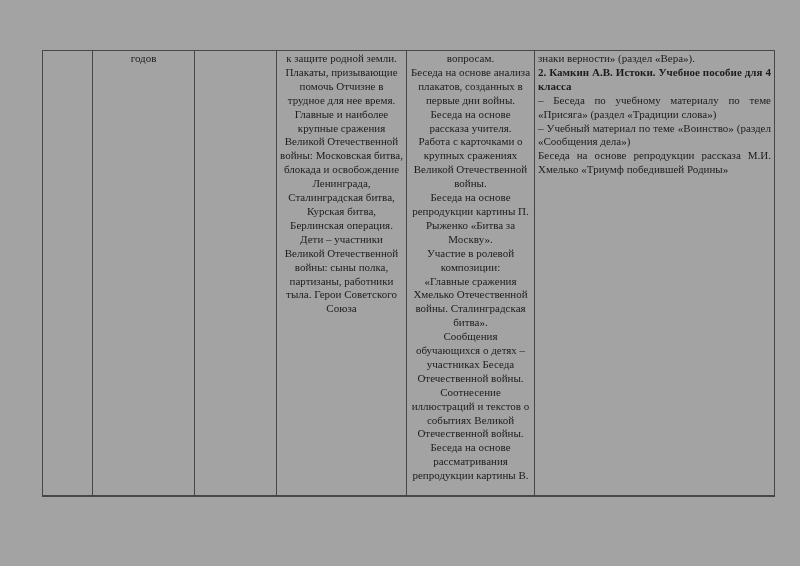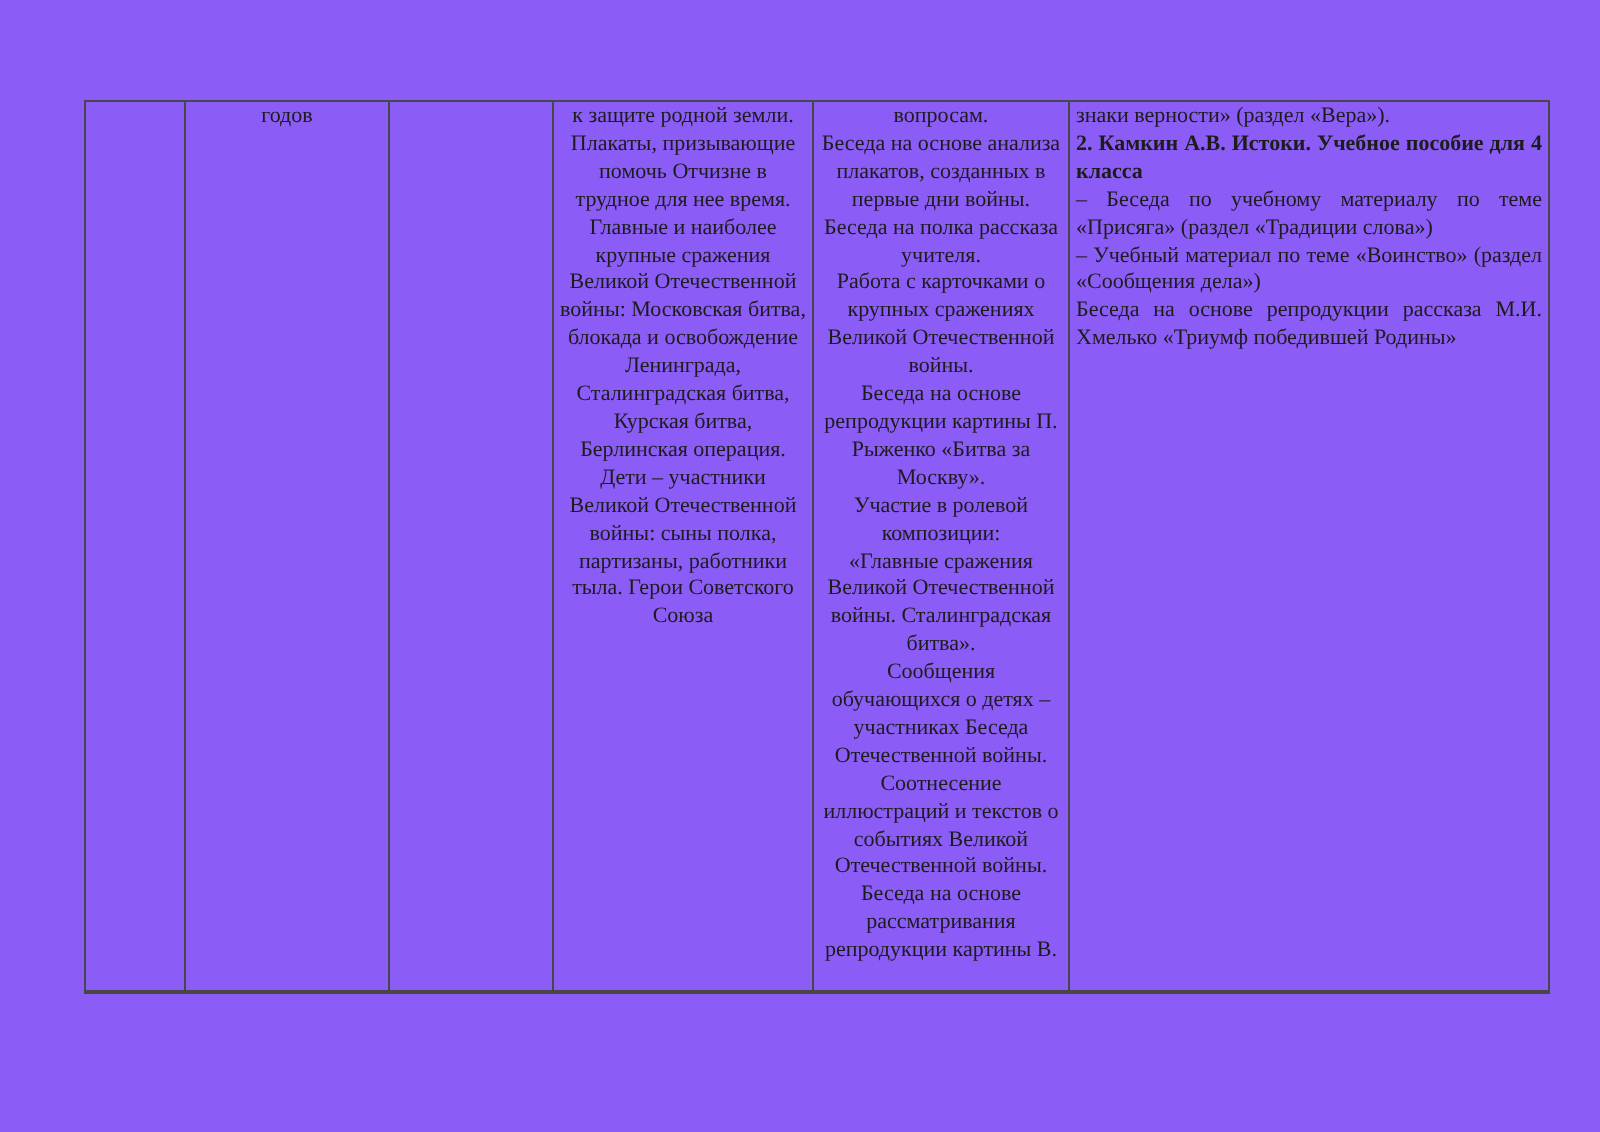--- a/index.html
+++ b/index.html
@@ -9,21 +9,21 @@
     height: 566px;
     background: #ffffff;
     overflow: hidden;
     font-family: "Liberation Serif", serif;
     color: #1c1c1c;
   }
   .page {
     position: relative;
     width: 800px;
     height: 566px;
-    background: #8b5cf6;
+    background: #a3a3a3;
   }
   table.doc-table {
     position: absolute;
     left: 42px;
     top: 50px;
     width: 732px;
     height: 447px;
     border-collapse: collapse;
     table-layout: fixed;
     border-bottom: 2px solid #474747;
@@ -73,25 +73,25 @@
       <td class="center">
             <p><span class="r">годов</span></p>
           </td>
       <td class="center"></td>
       <td class="center">
             <p><span class="r">к защите родной земли. Плакаты, призывающие помочь Отчизне в трудное для нее время. Главные и наиболее крупные сражения Великой Отечественной войны: Московская битва, блокада и освобождение Ленинграда, Сталинградская битва, Курская битва, Берлинская операция. Дети – участники Великой Отечественной войны: сыны полка, партизаны, работники тыла. Герои Советского Союза</span></p>
           </td>
       <td class="center">
             <p><span class="i">вопросам.</span></p>
             <p><span class="i">Беседа</span><span class="r"> на основе анализа плакатов, созданных в первые дни войны.</span></p>
-            <p><span class="i">Беседа</span><span class="r"> на полка рассказа учителя.</span></p>
+            <p><span class="i">Беседа</span><span class="r"> на основе рассказа учителя.</span></p>
             <p><span class="i">Работа с карточками</span><span class="r"> о крупных сражениях Великой Отечественной войны.</span></p>
             <p><span class="i">Беседа</span><span class="r"> на основе репродукции картины П. Рыженко «Битва за Москву».</span></p>
             <p><span class="i">Участие в ролевой композиции:</span></p>
-            <p><span class="r">«Главные сражения Великой Отечественной войны. Сталинградская битва».</span></p>
+            <p><span class="r">«Главные сражения Хмелько Отечественной войны. Сталинградская битва».</span></p>
             <p><span class="i">Сообщения</span><span class="r"> обучающихся о детях – участниках Беседа Отечественной войны.</span></p>
             <p><span class="i">Соотнесение иллюстраций и текстов</span><span class="r"> о событиях Великой Отечественной войны.</span></p>
             <p><span class="i">Беседа на основе рассматривания репродукции</span><span class="r"> картины В.</span></p>
           </td>
       <td class="justify">
             <p><span class="r">знаки верности» (раздел «Вера»).</span></p>
             <p><span class="b">2. Камкин А.В. Истоки. Учебное пособие для 4 класса</span></p>
             <p><span class="r">– </span><span class="i">Беседа по учебному материалу по теме</span><span class="r"> «Присяга» (раздел «Традиции слова»)</span></p>
             <p><span class="r">– </span><span class="i">Учебный материал по теме</span><span class="r"> «Воинство» (раздел «Сообщения дела»)</span></p>
             <p><span class="i">Беседа</span><span class="r"> на основе репродукции рассказа М.И. Хмелько «Триумф победившей Родины»</span></p>

